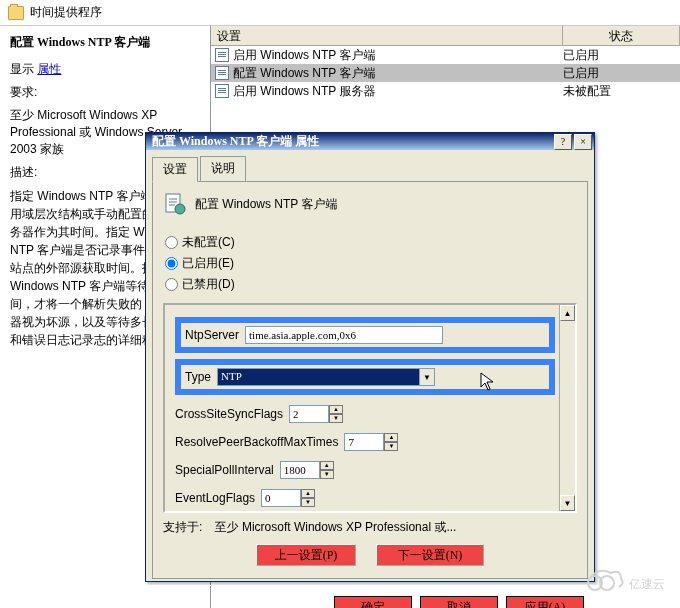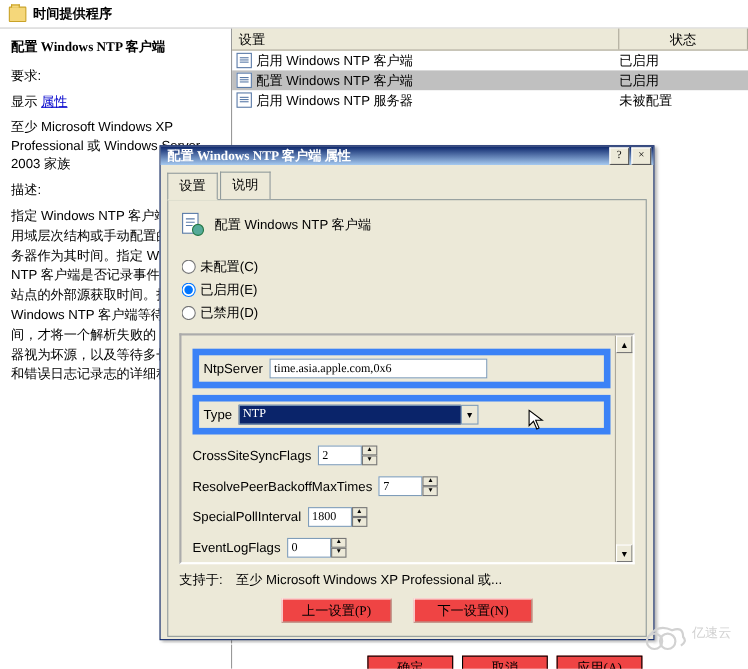--- a/index.html
+++ b/index.html
@@ -2,21 +2,21 @@
 <html><head>
 <meta charset="utf-8">
 <style>
   * { box-sizing: border-box; font-family: "SimSun", "宋体", Tahoma, sans-serif; font-size: 12px; }
   body { margin: 0; background: #fff; width: 680px; height: 608px; overflow: hidden; position: relative; }
 
   
   .explorer-header { background: #fff; border-bottom: 1px solid #ccc; height: 26px; display: flex; align-items: center; padding: 0 8px; gap: 6px; }
   .folder-icon { width: 16px; height: 14px; background: #f5d77a; border: 1px solid #c9a227; border-radius: 1px; position: relative; }
   .folder-icon::before { content:""; position:absolute; top:-3px; left:1px; width:6px; height:2px; background:#f5d77a; border:1px solid #c9a227; border-bottom:none; }
-  .explorer-title { font-weight: bold; }
+  .explorer-title { font-weight: normal; }
 
   
   .main { display: flex; height: calc(100% - 26px); }
   .left-pane { width: 210px; padding: 8px 10px; border-right: none; }
   .left-title { font-family: Tahoma, "SimSun"; font-size: 12px; font-weight: bold; margin-bottom: 10px; }
   .left-row { margin: 6px 0; }
   .link { color: #0000cc; text-decoration: underline; cursor: pointer; }
   .desc { margin-top: 6px; line-height: 1.5; }
 
   
@@ -73,40 +73,40 @@
   .cursor { position:absolute; left:480px; top:372px; }
   .cursor svg { width:16px; height:20px; }
 
   .supported { margin-top:6px; font-size:11px; }
 
   .dlg-buttons-row1 { display:flex; justify-content:center; gap:20px; margin:8px 0 4px; }
   .dlg-buttons-row2 { display:flex; justify-content:flex-end; gap:8px; padding:10px 10px 10px; border-top:1px solid #fff; }
   button.win { width:78px; height:22px; background:#ef4444; border:1px solid #000; font-family: "SimSun", Tahoma; font-size:12px; }
   button.win.light { border:1px solid #aca899; border-top-color:#fff; border-left-color:#fff; }
 
-  .watermark { position:absolute; right:15px; bottom:15px; color:#d2d2d2; font-size:22px; font-family: "Microsoft YaHei", sans-serif; display:flex; align-items:flex-start; gap:4px; }
+  .watermark { position:absolute; right:15px; bottom:15px; color:#d2d2d2; font-size:22px; font-family: "Microsoft YaHei", sans-serif; display:flex; align-items:flex-end; gap:4px; }
   .watermark svg { width:40px; height:26px; }
 </style>
 </head>
 <body>
 
 <div class="explorer-header">
   <span class="folder-icon"></span>
   <span class="explorer-title">时间提供程序</span>
 </div>
 
 <div class="main">
 
   <div class="left-pane">
     <div class="left-title">配置 Windows NTP 客户端</div>
-    <div class="left-row">要求:</div>
     <div class="left-row">
       <span>显示</span>
       <span class="link">属性</span>
     </div>
+    <div class="left-row">要求:</div>
     <div class="left-row">至少 Microsoft Windows XP Professional 或 Windows Server 2003 家族</div>
     <div class="left-row">描述:</div>
     <div class="desc">指定 Windows NTP 客户端是否使用域层次结构或手动配置的 NTP 服务器作为其时间。指定 Windows NTP 客户端是否记录事件，以从其站点的外部源获取时间。指定 Windows NTP 客户端等待多长时间，才将一个解析失败的 NTP 服务器视为坏源，以及等待多长时间，和错误日志记录志的详细程度。</div>
   </div>
 
   <div class="right-pane">
     <div class="grid-header">
       <div class="col col-setting">设置</div>
       <div class="col col-status">状态</div>
     </div>

